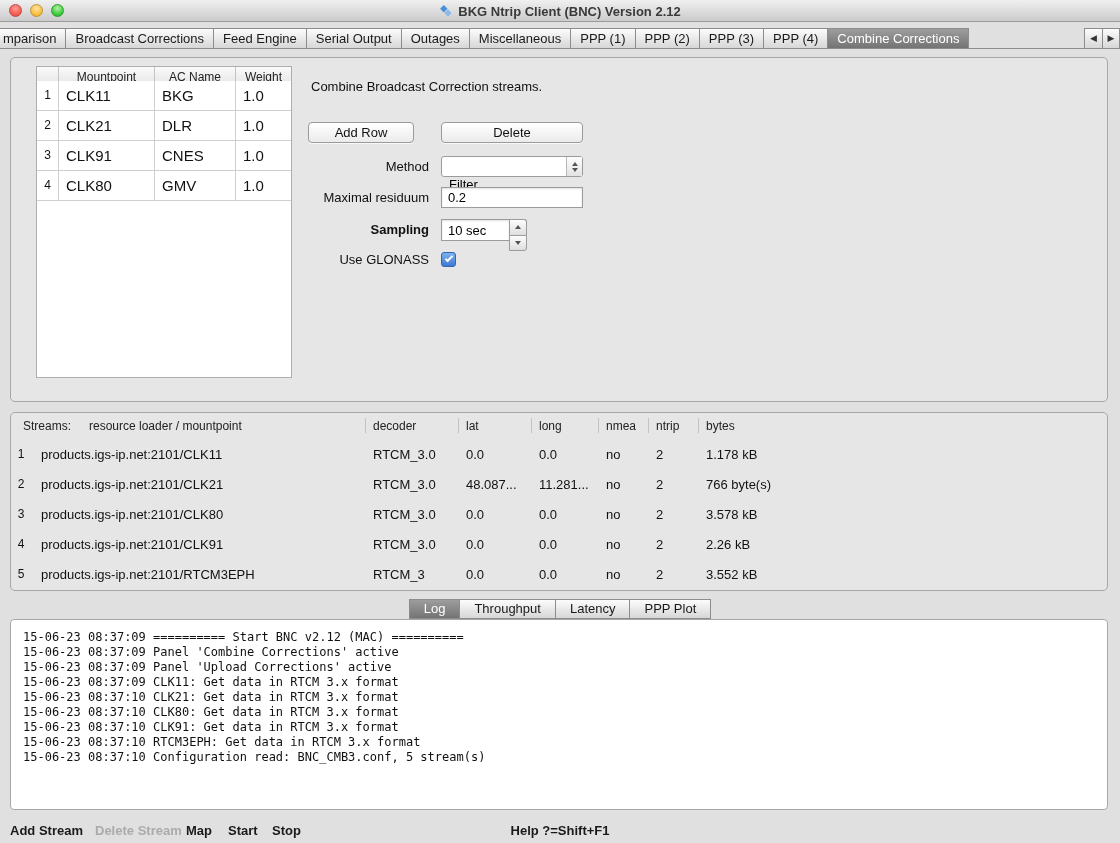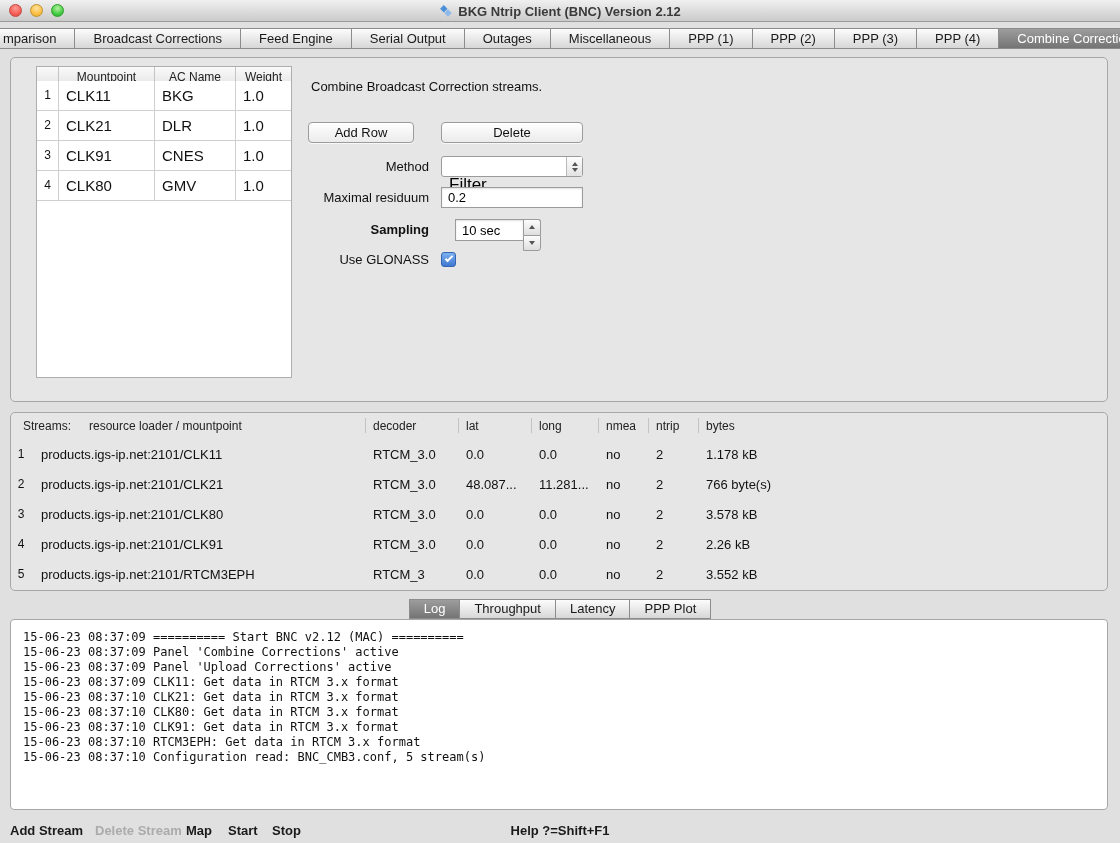--- a/index.html
+++ b/index.html
@@ -26,21 +26,21 @@
   .title-text { font-size:13px; font-weight:bold; color:#3a3a3a; }
   .app-icon { display:inline-block; width:14px; height:14px; }
 
   
   .tabbar {
     position:absolute; top:28px; left:0; right:0; height:21px;
     display:flex; align-items:stretch;
     border-bottom:1px solid #8c8c8c;
   }
   .tab {
-    padding:0 18px; line-height:19px; font-size:13px; color:#1a1a1a;
+    padding:0 9px; line-height:19px; font-size:13px; color:#1a1a1a;
     background:linear-gradient(#fcfcfc,#d7d7d7);
     border:1px solid #8c8c8c; border-bottom:none;
     white-space:nowrap; cursor:default;
   }
   .tab + .tab { border-left:none; }
   .tab.clipped { border-left:none; padding-left:3px; }
   .tab.active { background:linear-gradient(#9d9d9d,#747474); color:#ffffff; }
   .tab-fill { flex:1; }
   .tab-arrows { display:flex; border:1px solid #8c8c8c; border-bottom:none; }
   .tab-arrow {
@@ -88,36 +88,36 @@
   .lbl-method   { top:98px; }
   .lbl-residuum { top:129px; }
   .lbl-sampling { top:161px;font-weight:bold; }
   .lbl-glonass  { top:191px; }
 
   .combo {
     position:absolute; left:430px; top:98px; width:142px; height:21px;
     background:#fff; border:1px solid #9b9b9b; border-radius:3px;
     display:flex; align-items:center;
   }
-  .combo-value { flex:1; font-size:17px; padding-left:7px;margin-top:36px; }
+  .combo-value { flex:1; font-size:13px; padding-left:7px;margin-top:36px; }
   .combo-stepper {
     width:16px; height:100%; border-left:1px solid #b9b9b9;
     background:linear-gradient(#fdfdfd,#e3e3e3);
     display:flex; flex-direction:column; align-items:center; justify-content:center; gap:2px;
   }
   .tri-up   { width:0; height:0; border-left:3px solid transparent; border-right:3px solid transparent; border-bottom:4px solid #555; }
   .tri-down { width:0; height:0; border-left:3px solid transparent; border-right:3px solid transparent; border-top:4px solid #555; }
 
   .text-input {
     position:absolute; left:430px; top:129px; width:142px; height:21px;
     border:1px solid #9b9b9b; background:#fff; font-size:13px; padding-left:6px;
     font-family:"Liberation Sans", sans-serif; box-shadow:inset 0 1px 2px rgba(0,0,0,.12);
   }
 
-  .spinbox { position:absolute; left:444px; top:161px; width:86px; height:32px; display:flex; }
+  .spinbox { position:absolute; left:430px; top:161px; width:86px; height:32px; display:flex; }
   .spin-value {
     width:68px; height:22px; border:1px solid #9b9b9b; border-right:none; background:#fff;
     font-size:13px; padding-left:6px; font-family:"Liberation Sans", sans-serif;
     box-shadow:inset 0 1px 2px rgba(0,0,0,.12);
   }
   .spin-buttons { width:18px; display:flex; flex-direction:column; }
   .spin-btn {
     flex:1; border:1px solid #9b9b9b; background:linear-gradient(#fdfdfd,#dedede);
     display:flex; align-items:center; justify-content:center;
   }

